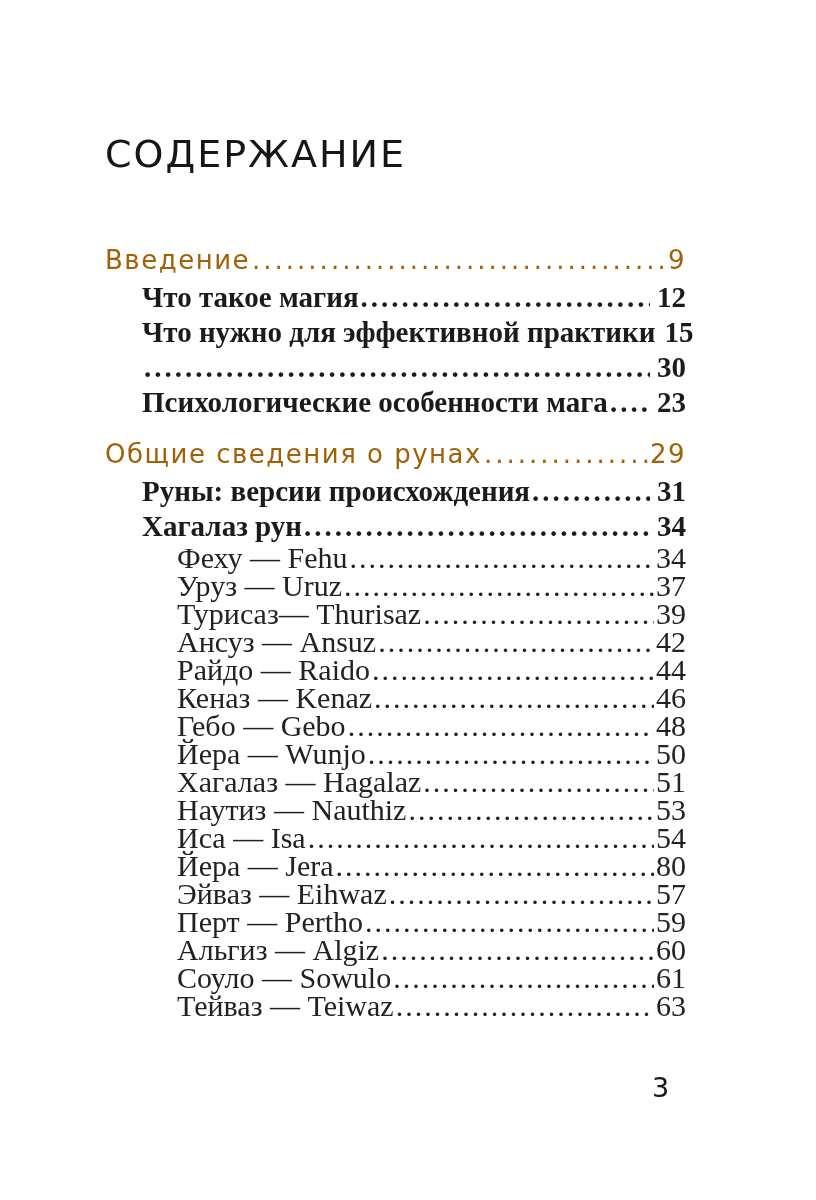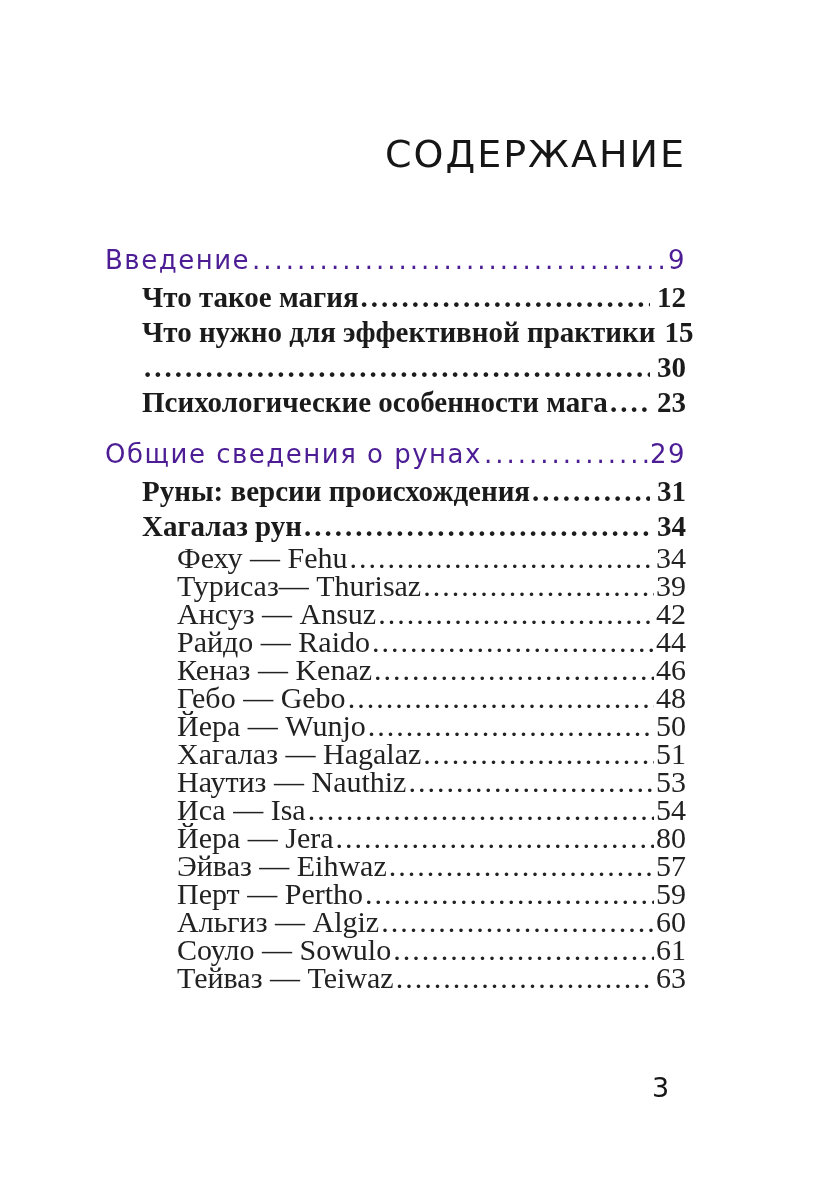--- a/index.html
+++ b/index.html
@@ -21,21 +21,20 @@
     width: 816px;
     height: 1200px;
     padding: 130px 130px 0 105px;
     box-sizing: border-box;
   }
   
   .display-face {
     font-family: "DejaVu Sans", sans-serif;
     font-weight: 500;
     color: #161616;
-    text-align: right;
   }
   h1.doc-title {
     margin: 0 0 62px 0;
     font-size: 38px;
     line-height: 48px;
     letter-spacing: 2px;
     font-weight: 500;
   }
   .toc { width: 100%; }
   .row {
@@ -56,21 +55,21 @@
   .row .num { flex: 0 0 auto; }
 
   
   .row.l1 {
     font-family: "DejaVu Sans", sans-serif;
     font-weight: 500;
     font-size: 26px;
     line-height: 40px;
     height: 40px;
     letter-spacing: 1.5px;
-    color: #4c1d95;
+    color: #a16207;
   }
   .row.l1 .leader::after { letter-spacing: 3px; }
 
   
   .row.l2 {
     font-family: "Liberation Serif", serif;
     font-weight: bold;
     font-size: 29px;
     line-height: 35px;
     height: 35px;
@@ -154,20 +153,25 @@
         <span class="leader"></span>
         <span class="num">34</span>
       </div>
 
       <div class="row l3">
         <span class="lbl">Феху — Fehu</span>
         <span class="leader"></span>
         <span class="num">34</span>
       </div>
       <div class="row l3">
+        <span class="lbl">Уруз — Uruz</span>
+        <span class="leader"></span>
+        <span class="num">37</span>
+      </div>
+      <div class="row l3">
         <span class="lbl">Турисаз— Thurisaz</span>
         <span class="leader"></span>
         <span class="num">39</span>
       </div>
       <div class="row l3">
         <span class="lbl">Ансуз — Ansuz</span>
         <span class="leader"></span>
         <span class="num">42</span>
       </div>
       <div class="row l3">

